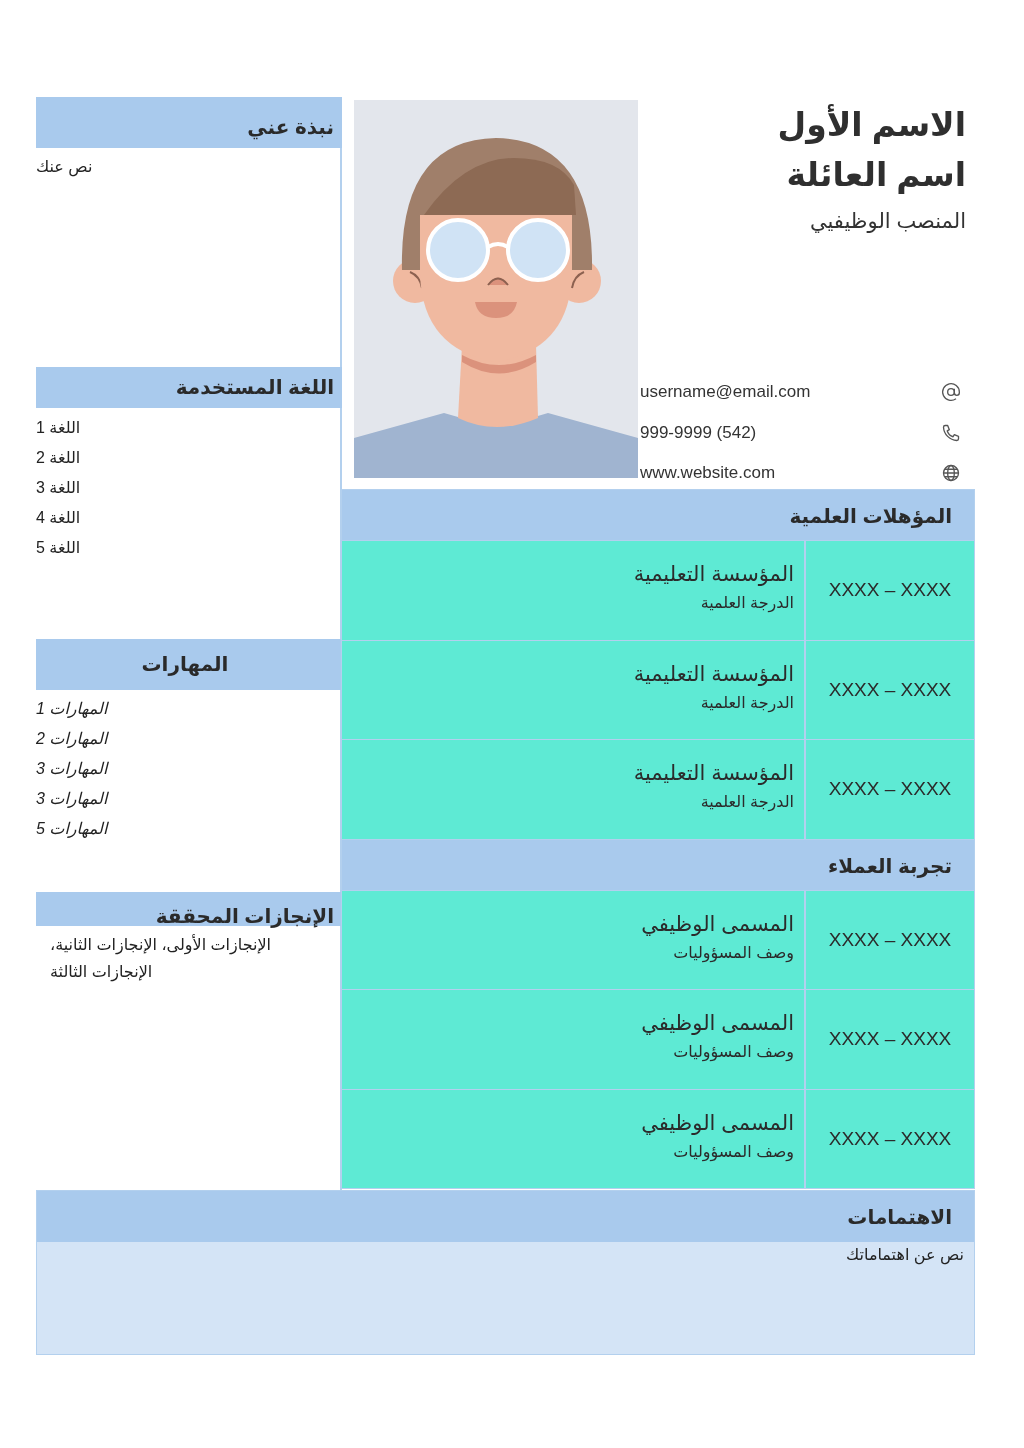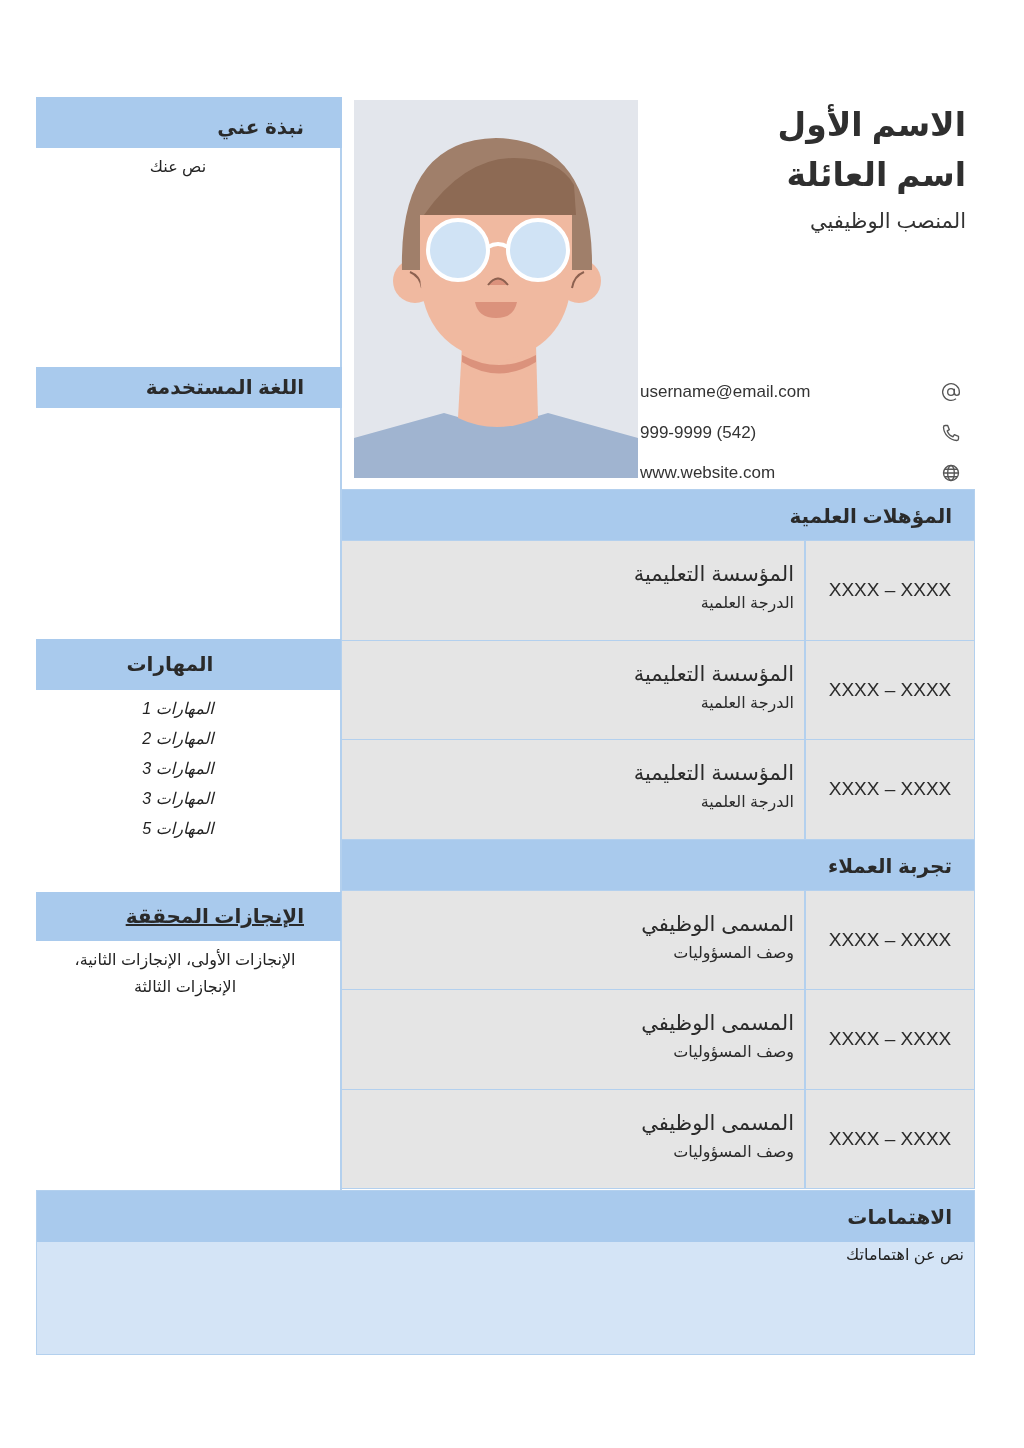--- a/index.html
+++ b/index.html
@@ -18,29 +18,29 @@
   .contact-text { font-size: 17px; color: #333; direction: ltr; }
   .contact-icon { width: 22px; height: 22px; margin-left: 30px; margin-right: 8px; display: flex; align-items: center; justify-content: center; }
   .contact-icon svg { width: 20px; height: 20px; }
 
   
   .photo { left: 354px; top: 100px; width: 284px; height: 378px; background: #E3E6EC; overflow: hidden; }
 
   
   .left-col { left: 36px; top: 97px; width: 306px; height: 1093px; border-right: 2px solid #B3D0EE; }
   .l-section { position: absolute; left: 0; width: 306px; }
-  .l-head { height: 51px; background: #A9CAED; direction: rtl; text-align: right; padding-right: 38px; font-size: 20px; font-weight: bold; line-height: 60px; color: #2a2a2a; }
-  .l-body { direction: rtl; text-align: center; padding-right: 22px; font-size: 16px; color: #222; }
+  .l-head { height: 51px; background: #A9CAED; direction: rtl; text-align: right; padding-right: 8px; font-size: 20px; font-weight: bold; line-height: 60px; color: #2a2a2a; }
+  .l-body { direction: rtl; text-align: left; padding-right: 22px; font-size: 16px; color: #222; }
   .l-item { height: 30px; line-height: 30px; }
   .l-para { line-height: 27px; padding-left: 14px; padding-top: 5px; }
 
   
   .rtable { left: 341px; top: 489px; width: 634px; }
   .r-head { height: 52px; background: #A9CAED; border: 1px solid #B3D0EE; direction: rtl; text-align: right; padding-right: 22px; font-size: 20px; font-weight: bold; line-height: 52px; color: #2a2a2a; }
-  .r-row { height: 100.5px; background: #e5e5e5; border: 1px solid #B3D0EE; border-top: 1px solid #B3D0EE; display: flex; direction: rtl; margin-top: -1px; }
+  .r-row { height: 100.5px; background: #5eead4; border: 1px solid #B3D0EE; border-top: 1px solid #B3D0EE; display: flex; direction: rtl; margin-top: -1px; }
   .r-row:first-of-type { margin-top: 0; }
   .r-date { width: 170px; border-left: 2px solid #B3D0EE; display: flex; align-items: center; justify-content: center; font-size: 19px; color: #2b2b2b; direction: ltr; }
   .r-main { flex: 1; padding-right: 10px; padding-top: 18px; text-align: right; }
   .r-title { font-size: 21px; line-height: 30px; color: #2b2b2b; }
   .r-sub { font-size: 16px; line-height: 28px; color: #2b2b2b; }
 
   
   .interests { left: 36px; top: 1190px; width: 939px; height: 165px; border: 1px solid #B3D0EE; background: #D4E4F6; }
   .i-head { height: 51px; background: #A9CAED; direction: rtl; text-align: right; padding-right: 22px; font-size: 20px; font-weight: bold; line-height: 52px; color: #2a2a2a; }
   .i-body { direction: rtl; text-align: right; padding-right: 10px; padding-top: 2px; font-size: 16px; line-height: 22px; color: #222; }
@@ -116,35 +116,42 @@
 </div>
 
 <div class="abs left-col">
   <div class="l-section" style="top:0;">
     <div class="l-head">نبذة عني</div>
     <div class="l-body" style="padding-top:6px; line-height:26px;">نص عنك</div>
   </div>
 
   <div class="l-section" style="top:270px;">
     <div class="l-head" style="height:41px; line-height:40px;">اللغة المستخدمة</div>
+    <div class="l-body" style="padding-top:5px;">
+      <div class="l-item">اللغة 1</div>
+      <div class="l-item">اللغة 2</div>
+      <div class="l-item">اللغة 3</div>
+      <div class="l-item">اللغة 4</div>
+      <div class="l-item">اللغة 5</div>
+    </div>
   </div>
 
   <div class="l-section" style="top:542px;">
     <div class="l-head" style="line-height:50px;text-align:center;">المهارات</div>
     <div class="l-body" style="padding-top:4px;font-style:italic;">
       <div class="l-item">المهارات 1</div>
       <div class="l-item">المهارات 2</div>
       <div class="l-item">المهارات 3</div>
       <div class="l-item">المهارات 3</div>
       <div class="l-item">المهارات 5</div>
     </div>
   </div>
 
   <div class="l-section" style="top:795px;">
-    <div class="l-head" style="height:49px; line-height:48px;text-decoration:underline;">الإنجازات المحققة</div>
+    <div class="l-head" style="height:34px; line-height:48px;">الإنجازات المحققة</div>
     <div class="l-body l-para">الإنجازات الأولى، الإنجازات الثانية، الإنجازات الثالثة</div>
   </div>
 </div>
 
 <div class="abs rtable">
   <div class="r-head">المؤهلات العلمية</div>
   <div class="r-row">
     <div class="r-date">XXXX – XXXX</div>
     <div class="r-main">
       <div class="r-title">المؤسسة التعليمية</div>

